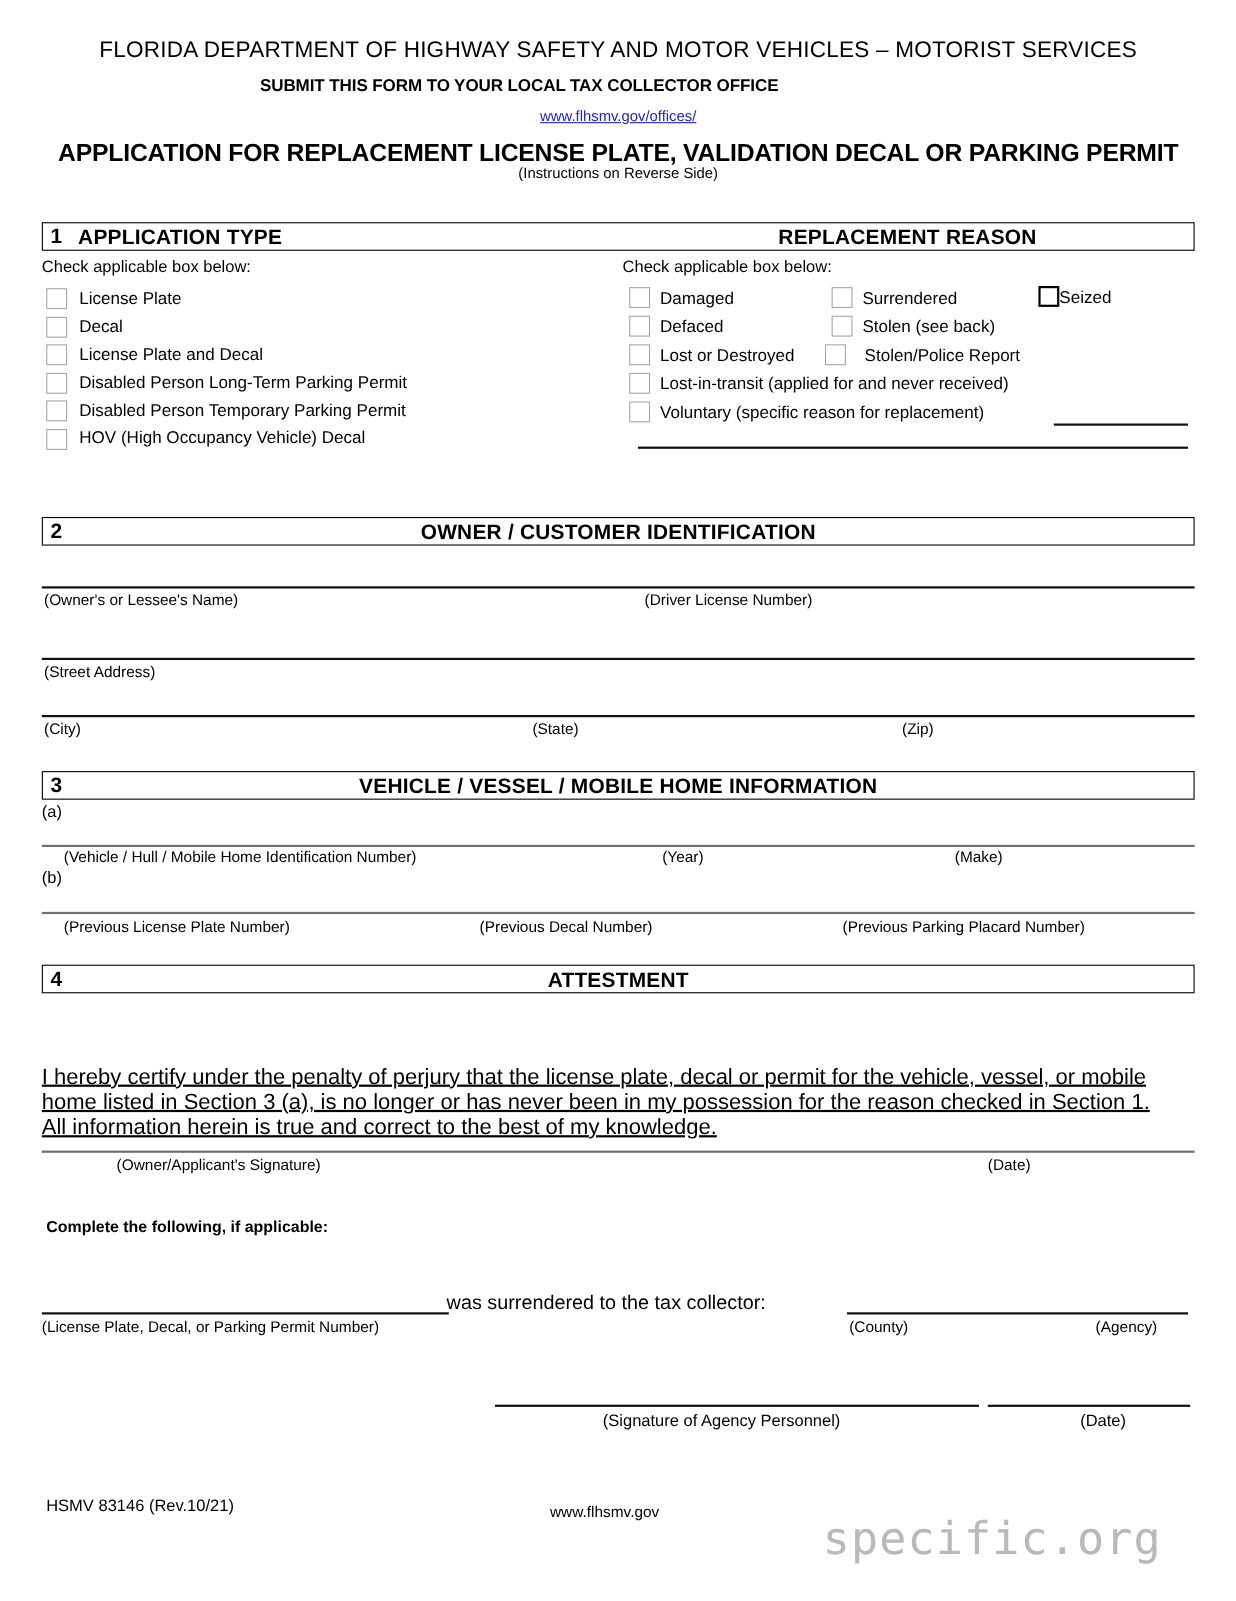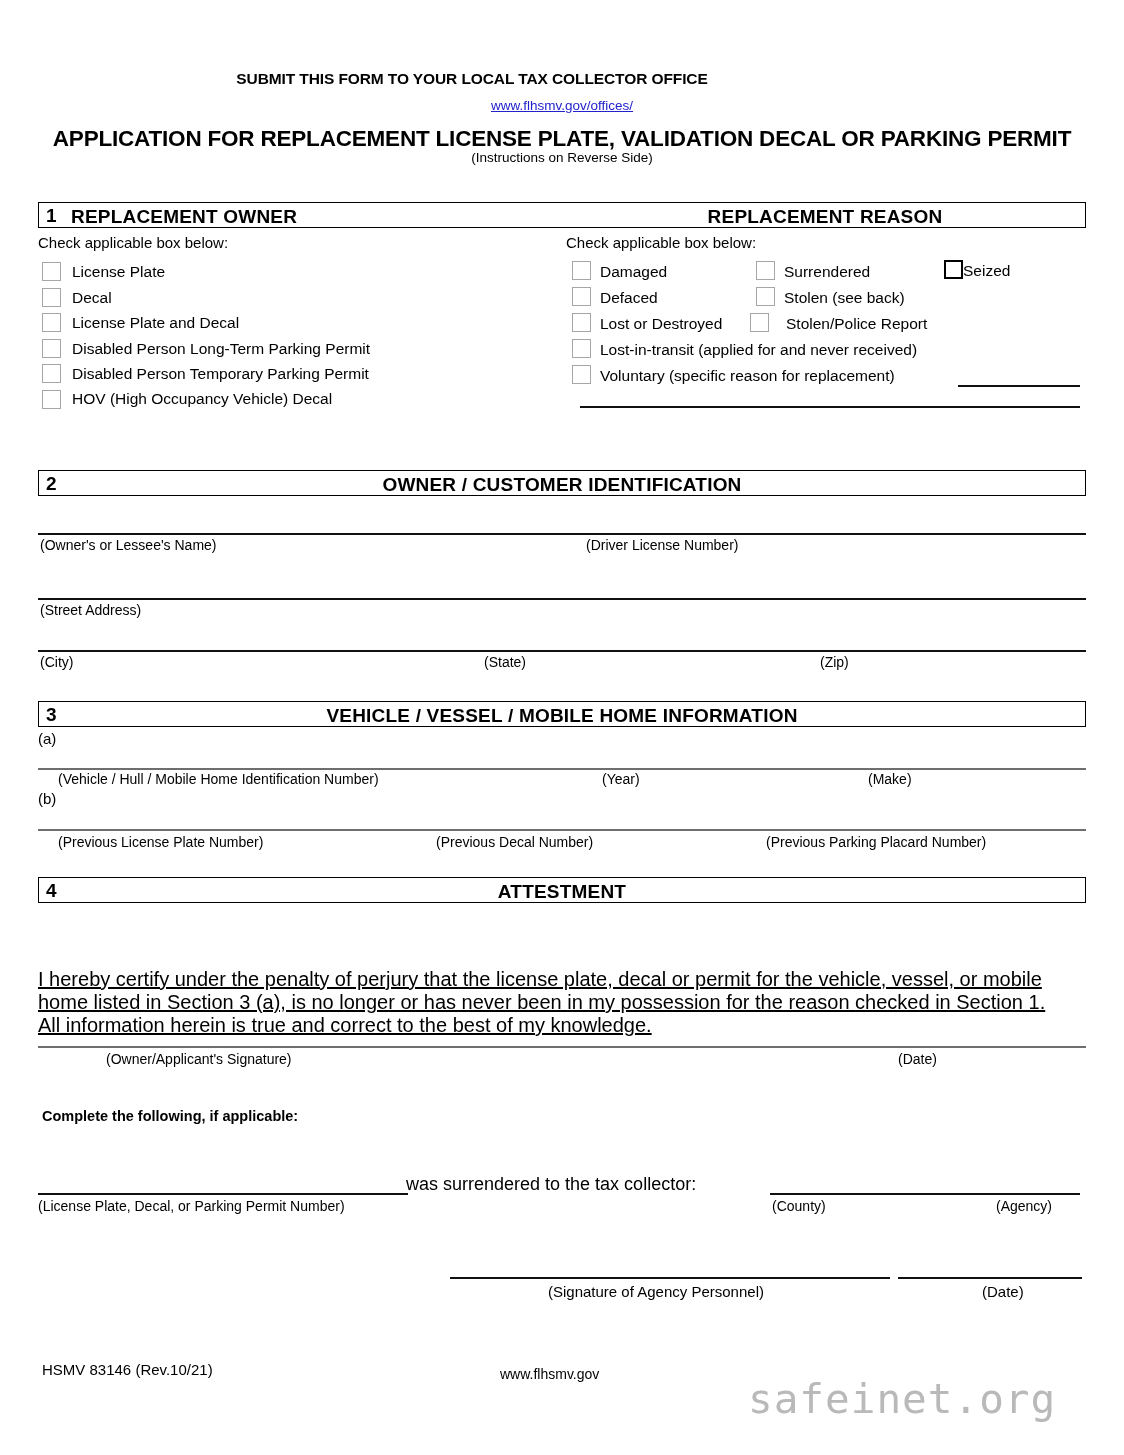--- a/index.html
+++ b/index.html
@@ -184,28 +184,29 @@
     color: #b9b9b9;
     letter-spacing: 1px;
     white-space: nowrap;
   }
 </style>
 </head>
 <body>
 
 <div class="page">
 
+  <div class="hdr-agency">FLORIDA DEPARTMENT OF HIGHWAY SAFETY AND MOTOR VEHICLES – MOTORIST SERVICES</div>
   <div class="hdr-submit">SUBMIT THIS FORM TO YOUR LOCAL TAX COLLECTOR OFFICE</div>
   <div class="hdr-link"><span class="lnk">www.flhsmv.gov/offices/</span></div>
   <div class="hdr-title">APPLICATION FOR REPLACEMENT LICENSE PLATE, VALIDATION DECAL OR PARKING PERMIT</div>
   <div class="hdr-sub">(Instructions on Reverse Side)</div>
 
   <div class="secbar" style="top:202px;">
     <span class="num">1</span>
-    <span class="t-left">REPLACEMENT OWNER</span>
+    <span class="t-left">APPLICATION TYPE</span>
     <span class="t-right-center">REPLACEMENT REASON</span>
   </div>
 
   <div class="sub-inst" style="left:38px; top:234px;">Check applicable box below:</div>
   <div class="sub-inst" style="left:566px; top:234px;">Check applicable box below:</div>
 
   <div class="cbx" style="left:42px; top:262px;"></div>
   <div class="cbx-label" style="left:72px; top:263px;">License Plate</div>
 
   <div class="cbx" style="left:42px; top:288px;"></div>
@@ -309,15 +310,15 @@
   <div class="fld" style="left:772px; top:1198px;">(County)</div>
   <div class="fld" style="left:996px; top:1198px;">(Agency)</div>
 
   <div class="rule" style="left:450px; top:1277px; width:440px;"></div>
   <div class="rule" style="left:898px; top:1277px; width:184px;"></div>
   <div class="fld" style="left:548px; top:1283px; font-size:15px;text-align:right;">(Signature of Agency Personnel)</div>
   <div class="fld" style="left:982px; top:1283px; font-size:15px;">(Date)</div>
 
   <div class="foot-left">HSMV 83146 (Rev.10/21)</div>
   <div class="foot-center">www.flhsmv.gov</div>
-  <div class="watermark">safeinet.org</div>
+  <div class="watermark">specific.org</div>
 
 </div>
 
 </body></html>

